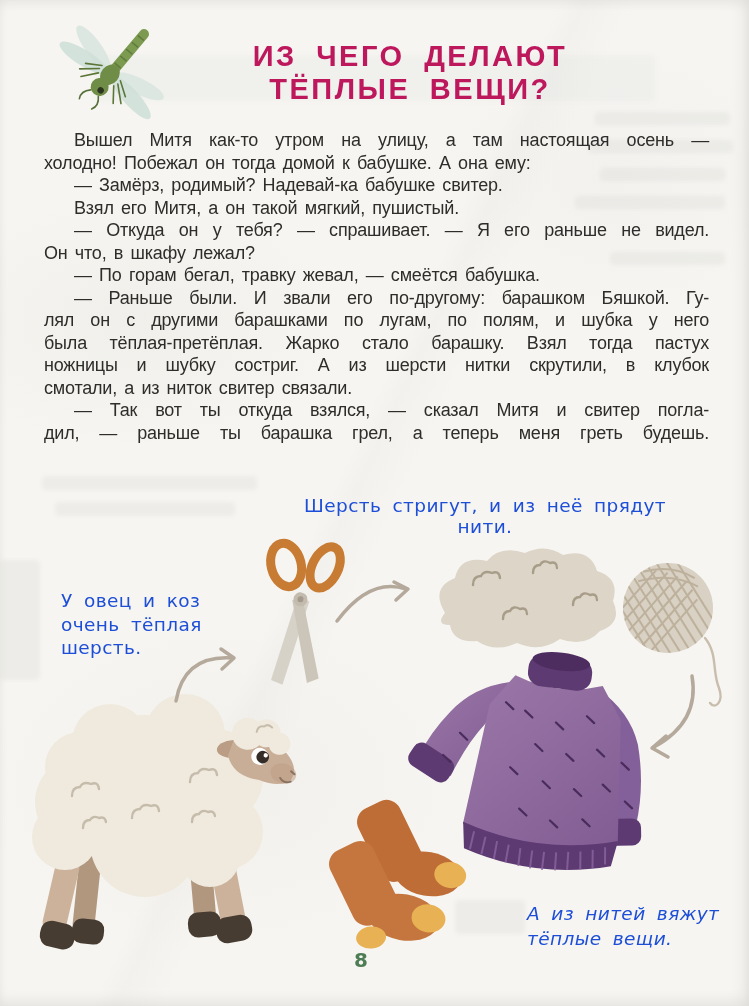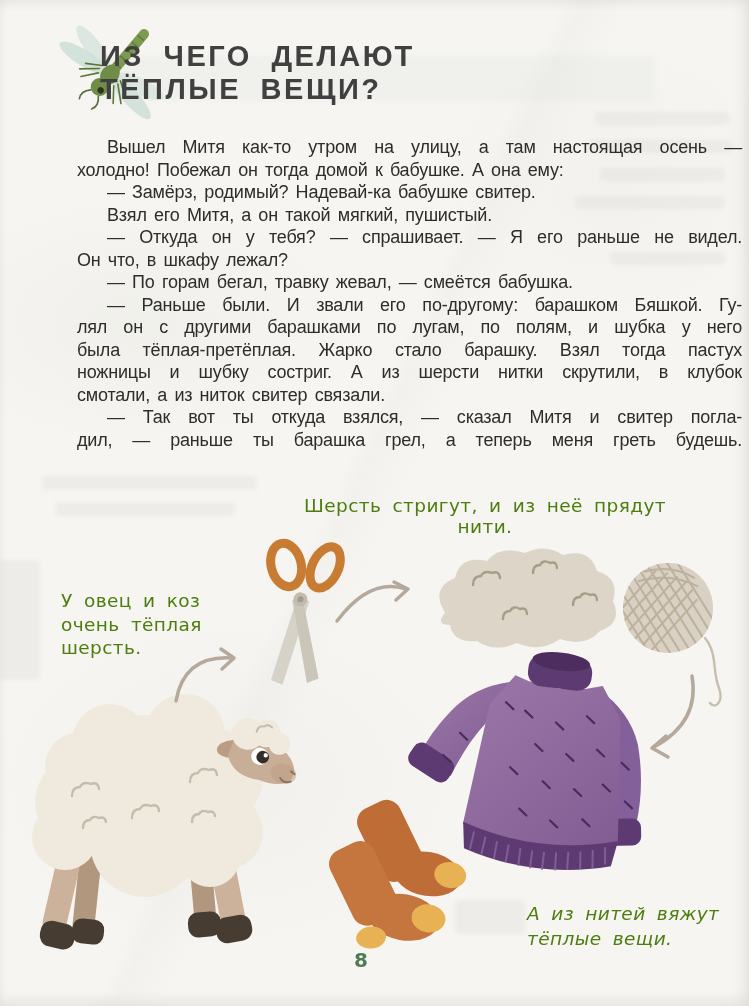--- a/index.html
+++ b/index.html
@@ -14,34 +14,34 @@
     background:
       radial-gradient(ellipse 300px 180px at 18% 32%, rgba(190,195,185,.10), transparent 70%),
       radial-gradient(ellipse 260px 200px at 82% 18%, rgba(200,195,205,.08), transparent 70%),
       radial-gradient(ellipse 340px 240px at 30% 78%, rgba(200,196,188,.10), transparent 70%),
       linear-gradient(115deg, transparent 46%, rgba(180,180,175,.06) 48%, transparent 52%);
   }
   .ghost{position:absolute;background:rgba(150,160,148,.09);filter:blur(2px);border-radius:4px;pointer-events:none;}
   .ghost.blue{background:rgba(140,150,175,.05);}
 
   .title{
-    position:absolute;left:100px;top:40px;width:620px;text-align:left;
-    color:#404040;font-weight:bold;font-size:29px;line-height:33px;
+    position:absolute;left:100px;top:40px;width:620px;text-align:center;
+    color:#be185d;font-weight:bold;font-size:29px;line-height:33px;
     letter-spacing:2.5px;word-spacing:9px;
   }
   .story{
-    position:absolute;left:44px;top:136px;width:665px;
-    font-size:18px;line-height:22.5px;color:#2e2d2b;letter-spacing:-0.2px;word-spacing:2.5px;margin-left:33px;
+    position:absolute;left:44px;top:129px;width:665px;
+    font-size:18px;line-height:22.5px;color:#2e2d2b;letter-spacing:-0.2px;word-spacing:2.5px;
   }
   .ln{white-space:normal;}
   .ln.ind{padding-left:30px;}
   .ln.fill{text-align:justify;text-align-last:justify;}
 
   .caption{
-    position:absolute;font-family:"DejaVu Sans",sans-serif;color:#4d7c0f;
+    position:absolute;font-family:"DejaVu Sans",sans-serif;color:#1d4ed8;
     font-size:18.5px;letter-spacing:.4px;word-spacing:5px;
   }
   .cap-wool{left:290px;top:495px;width:390px;text-align:center;}
   .cap-sheep{left:61px;top:589px;line-height:23.5px;}
   .cap-knit{left:527px;top:901px;line-height:25px;font-style:italic;}
 
   .pagenum{
     position:absolute;left:346px;top:948px;width:30px;text-align:center;
     font-family:"DejaVu Sans",sans-serif;font-weight:bold;font-size:20px;color:#4e7d55;
   }

